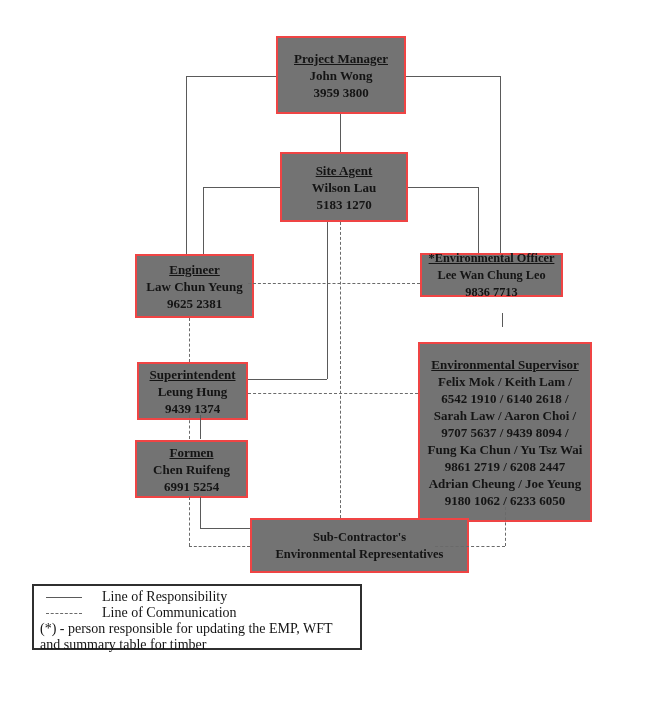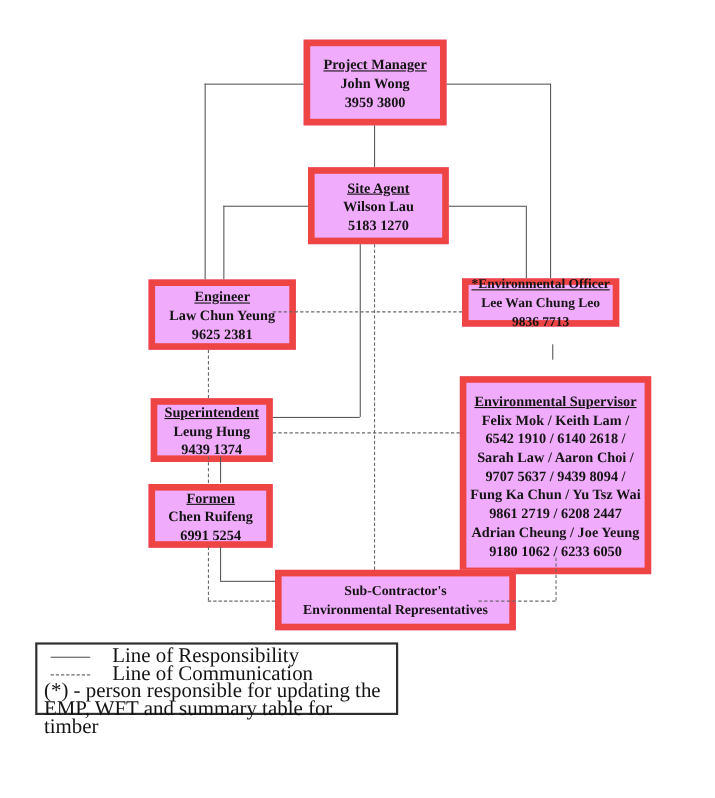--- a/index.html
+++ b/index.html
@@ -1,35 +1,35 @@
 <!DOCTYPE html>
 <html><head>
 <meta charset="utf-8">
 <style>
   html, body { margin:0; padding:0; background:#ffffff; }
   .page {
     position:relative; width:650px; height:725px; background:#ffffff;
     font-family:"Liberation Serif", serif; color:#141414; overflow:hidden;
   }
   .box {
-    position:absolute; border:6px solid #ef4444; background:#f0abfc;
+    position:absolute; border:2px solid #ef4444; background:#737373;
     display:flex; flex-direction:column; justify-content:center; align-items:center;
     text-align:center; font-weight:bold; font-size:13px; line-height:17px;
     white-space:nowrap; box-sizing:border-box;
   }
   .box .title { text-decoration:underline; }
   .tight { font-size:12.3px; }
   .hl { position:absolute; height:0; border-top:1px solid #5a5a5a; }
   .vl { position:absolute; width:0; border-left:1px solid #5a5a5a; }
   .hl.dashed { border-top:1px dashed #6a6a6a; }
   .vl.dashed { border-left:1px dashed #6a6a6a; }
   .legend {
     position:absolute; left:32px; top:584px; width:330px; height:66px;
     border:2px solid #2f2f2f; box-sizing:border-box; background:#fff;
-    font-size:19px; line-height:16px; padding:3px 4px 0 4px;
+    font-size:14px; line-height:16px; padding:3px 4px 0 4px;
   }
   .legend-row { display:flex; align-items:center; padding-left:8px; height:16px; }
   .swatch { display:inline-block; width:36px; margin-right:20px; height:0; }
   .swatch.solid-swatch { border-top:1.5px solid #5a5a5a; }
   .swatch.dashed-swatch { border-top:1.5px dashed #6a6a6a; }
   .legend-note { padding:0 2px; }
 </style>
 </head>
 <body>
 
@@ -40,21 +40,21 @@
     <span>John Wong</span>
     <span>3959 3800</span>
   </div>
 
   <div class="box" style="left:280px; top:152px; width:128px; height:70px;">
     <span class="title">Site Agent</span>
     <span>Wilson Lau</span>
     <span>5183 1270</span>
   </div>
 
-  <div class="box" style="left:135px; top:254px; width:134px; height:64px;align-items:center;">
+  <div class="box" style="left:135px; top:254px; width:119px; height:64px;align-items:center;">
     <span class="title">Engineer</span>
     <span>Law Chun Yeung</span>
     <span>9625 2381</span>
   </div>
 
   <div class="box tight" style="left:420px; top:253px; width:143px; height:44px;">
     <span class="title">*Environmental Officer</span>
     <span>Lee Wan Chung Leo</span>
     <span>9836 7713</span>
   </div>

